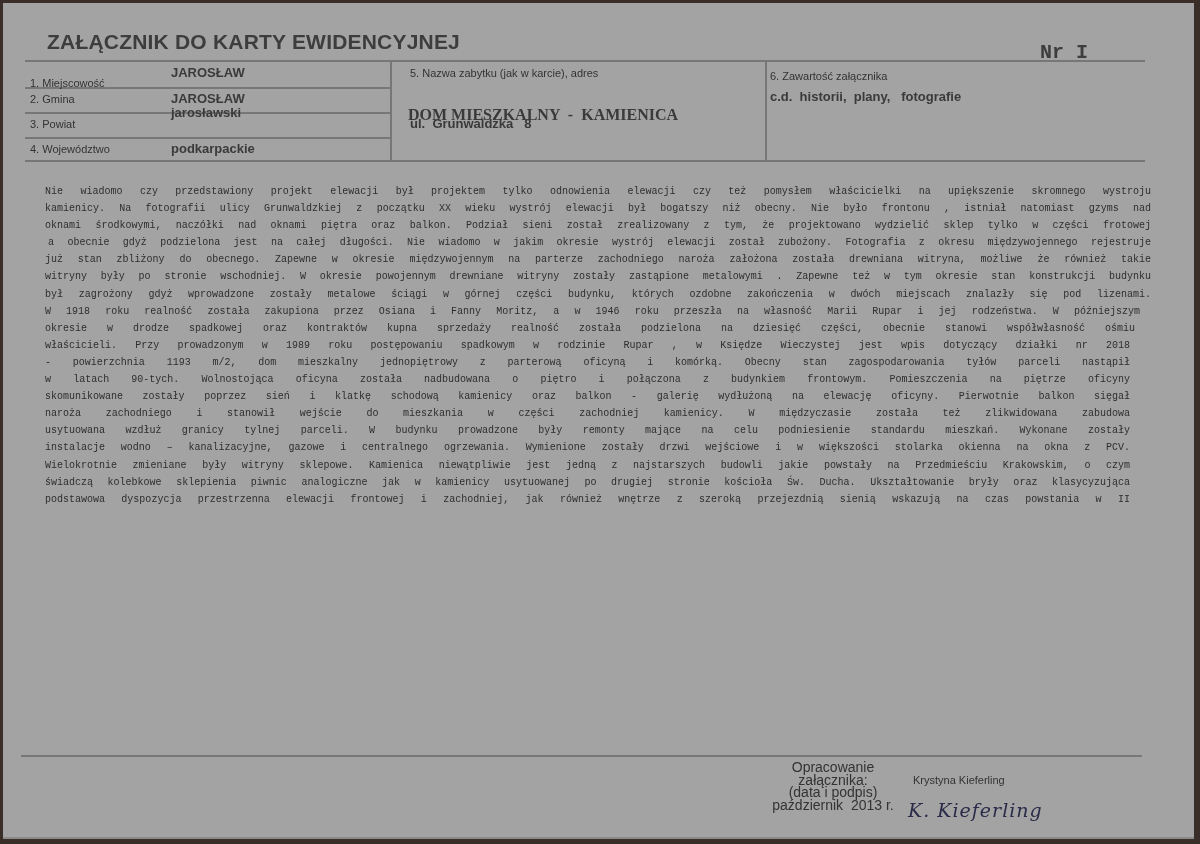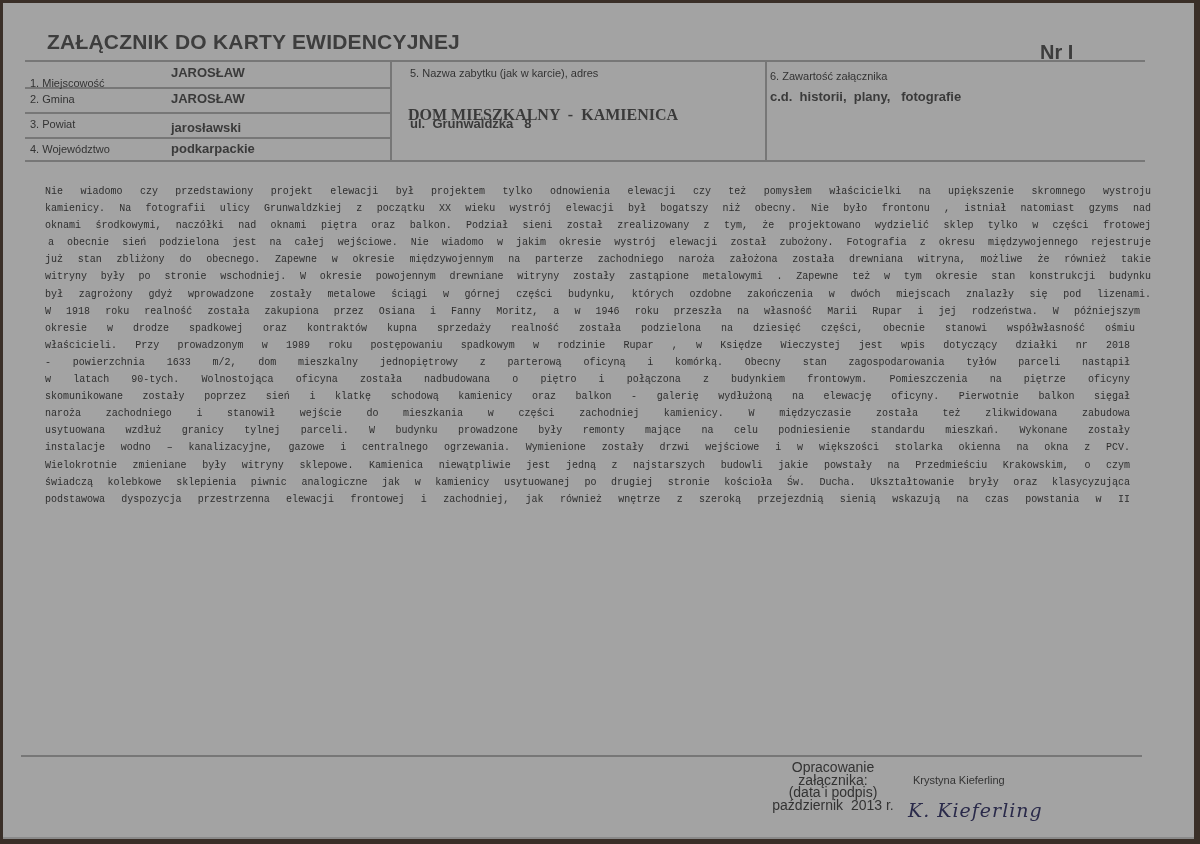--- a/index.html
+++ b/index.html
@@ -11,21 +11,21 @@
       position: absolute; left: 3px; top: 3px; width: 1191px; height: 836px;
       background: #a3a3a3;
     }
     .title {
       position: absolute; left: 44px; top: 27px;
       font-family: "Liberation Sans", sans-serif; font-weight: bold;
       font-size: 21px; color: #3d3d3d; letter-spacing: 0.2px;
     }
     .nr {
       position: absolute; left: 1037px; top: 38px;
-      font-family: Liberation Sans, sans-serif; font-weight: bold;
+      font-family: Liberation Mono, monospace; font-weight: bold;
       font-size: 20px; color: #3d3d3d;
     }
     .hline { position: absolute; height: 1.5px; background: #777; }
     .vline { position: absolute; width: 1.5px; background: #777; }
     .lbl {
       position: absolute; font-family: "Liberation Sans", sans-serif;
       font-size: 11px; color: #333;
     }
     .val {
       position: absolute; font-family: "Liberation Sans", sans-serif;
@@ -76,44 +76,44 @@
   <div class="vline" style="left:387px; top:57px; height:101px;"></div>
   <div class="vline" style="left:762px; top:57px; height:101px;"></div>
 
   <div class="lbl" style="left:27px; top:74px;">1. Miejscowość</div>
   <div class="val" style="left:168px; top:62px;">JAROSŁAW</div>
 
   <div class="lbl" style="left:27px; top:90px;">2. Gmina</div>
   <div class="val" style="left:168px; top:88px;">JAROSŁAW</div>
 
   <div class="lbl" style="left:27px; top:115px;">3. Powiat</div>
-  <div class="val" style="left:168px; top:117px;">jarosławski</div>
+  <div class="val" style="left:168px; top:102px;">jarosławski</div>
 
   <div class="lbl" style="left:27px; top:140px;">4. Województwo</div>
   <div class="val" style="left:168px; top:138px;">podkarpackie</div>
 
   <div class="lbl" style="left:407px; top:64px;">5. Nazwa zabytku (jak w karcie), adres</div>
   <div class="serif-val" style="left:405px; top:103px; white-space:pre;">DOM MIESZKALNY  -  KAMIENICA</div>
   <div class="val" style="left:407px; top:113px; white-space:pre;">ul.  Grunwaldzka   8</div>
 
   <div class="lbl" style="left:767px; top:67px;">6. Zawartość załącznika</div>
   <div class="val" style="left:767px; top:86px; white-space:pre;">c.d.  historii,  plany,   fotografie</div>
 
   <div class="body-text">
     <span class="ln">Nie wiadomo czy przedstawiony projekt elewacji był projektem tylko odnowienia elewacji czy też pomysłem właścicielki na upiększenie skromnego wystroju</span>
     <span class="ln">kamienicy. Na fotografii ulicy Grunwaldzkiej z początku XX wieku wystrój elewacji był bogatszy niż obecny. Nie było frontonu , istniał natomiast gzyms nad</span>
     <span class="ln">oknami środkowymi, naczółki nad oknami piętra oraz balkon. Podział sieni został zrealizowany z tym, że projektowano wydzielić sklep tylko w części frotowej</span>
-    <span class="ln indent">a obecnie sień podzielona jest na całej wejściowe. Nie wiadomo w jakim okresie wystrój elewacji został zubożony. Fotografia z okresu międzywojennego rejestruje</span>
+    <span class="ln indent">a obecnie gdyż podzielona jest na całej długości. Nie wiadomo w jakim okresie wystrój elewacji został zubożony. Fotografia z okresu międzywojennego rejestruje</span>
     <span class="ln">już stan zbliżony do obecnego. Zapewne w okresie międzywojennym na parterze zachodniego naroża założona została drewniana witryna, możliwe że również takie</span>
     <span class="ln">witryny były po stronie wschodniej. W okresie powojennym drewniane witryny zostały zastąpione metalowymi . Zapewne też w tym okresie stan konstrukcji budynku</span>
     <span class="ln">był zagrożony gdyż wprowadzone zostały metalowe ściągi w górnej części budynku, których ozdobne zakończenia w dwóch miejscach znalazły się pod lizenami.</span>
     <span class="ln" style="width:1095px;">W 1918 roku realność została zakupiona przez Osiana i Fanny Moritz, a w 1946 roku przeszła na własność Marii Rupar i jej rodzeństwa. W późniejszym</span>
     <span class="ln" style="width:1090px;">okresie w drodze spadkowej oraz kontraktów kupna sprzedaży realność została podzielona na dziesięć części, obecnie stanowi współwłasność ośmiu</span>
     <span class="ln" style="width:1085px;">właścicieli. Przy prowadzonym w 1989 roku postępowaniu spadkowym w rodzinie Rupar , w Księdze Wieczystej jest wpis dotyczący działki nr 2018</span>
-    <span class="ln" style="width:1085px;">- powierzchnia 1633 m/2, dom mieszkalny jednopiętrowy z parterową oficyną i komórką. Obecny stan zagospodarowania tyłów parceli nastąpił</span>
+    <span class="ln" style="width:1085px;">- powierzchnia 1193 m/2, dom mieszkalny jednopiętrowy z parterową oficyną i komórką. Obecny stan zagospodarowania tyłów parceli nastąpił</span>
     <span class="ln" style="width:1085px;">w latach 90-tych. Wolnostojąca oficyna została nadbudowana o piętro i połączona z budynkiem frontowym. Pomieszczenia na piętrze oficyny</span>
     <span class="ln" style="width:1085px;">skomunikowane zostały poprzez sień i klatkę schodową kamienicy oraz balkon - galerię wydłużoną na elewację oficyny. Pierwotnie balkon sięgał</span>
     <span class="ln" style="width:1085px;">naroża zachodniego i stanowił wejście do mieszkania w części zachodniej kamienicy. W międzyczasie została też zlikwidowana zabudowa</span>
     <span class="ln" style="width:1085px;">usytuowana wzdłuż granicy tylnej parceli. W budynku prowadzone były remonty mające na celu podniesienie standardu mieszkań. Wykonane zostały</span>
     <span class="ln" style="width:1085px;">instalacje wodno – kanalizacyjne, gazowe i centralnego ogrzewania. Wymienione zostały drzwi wejściowe i w większości stolarka okienna na okna z PCV.</span>
     <span class="ln" style="width:1085px;">Wielokrotnie zmieniane były witryny sklepowe. Kamienica niewątpliwie jest jedną z najstarszych budowli jakie powstały na Przedmieściu Krakowskim, o czym</span>
     <span class="ln" style="width:1085px;">świadczą kolebkowe sklepienia piwnic analogiczne jak w kamienicy usytuowanej po drugiej stronie kościoła Św. Ducha. Ukształtowanie bryły oraz klasycyzująca</span>
     <span class="ln" style="width:1085px;">podstawowa dyspozycja przestrzenna elewacji frontowej i zachodniej, jak również wnętrze z szeroką przejezdnią sienią wskazują na czas powstania w II</span>
   </div>
 

